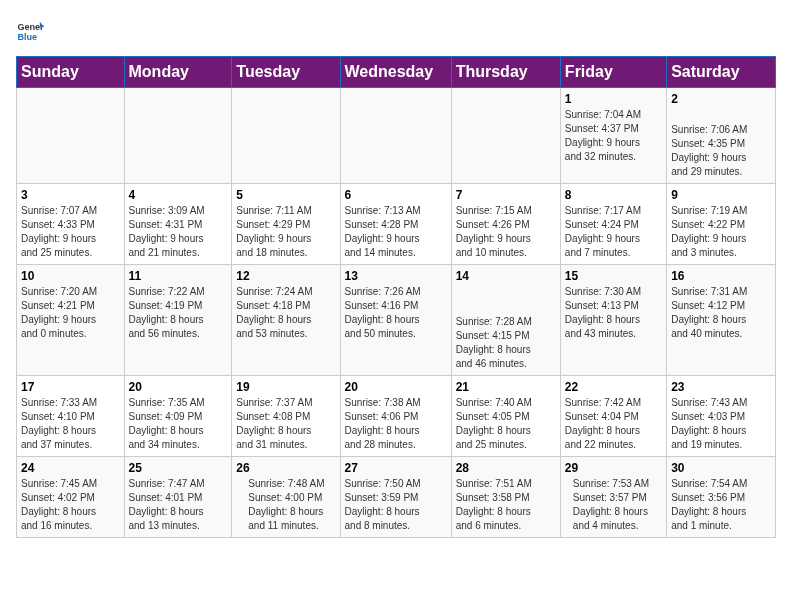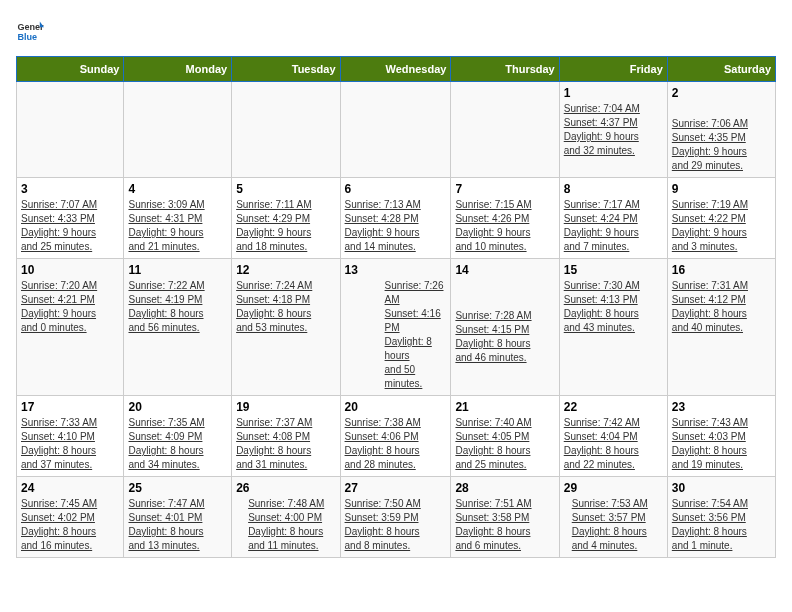--- a/index.html
+++ b/index.html
@@ -36,25 +36,25 @@
     .calendar-subtitle {
       font-size: 15px;
       color: #555;
     }
     table {
       width: 100%;
       border-collapse: collapse;
       font-size: 11px;
     }
     thead tr th {
-      background-color: #4d7c0f;
+      background-color: #701a75;
       color: #fff;
       padding: 6px 4px;
-      text-align: right;
-      font-size: 11px;
+      text-align: left;
+      font-size: 16px;
       border: 1px solid #1a6fc4;
     }
     tbody tr td {
       border: 1px solid #ccc;
       vertical-align: top;
       padding: 4px;
       width: 113px;
       min-height: 80px;
       background: #fff;
     }
@@ -64,21 +64,20 @@
     .day-num {
       font-weight: bold;
       font-size: 12px;
       margin-bottom: 2px;
       display: block;
     }
     .day-info {
       font-size: 10px;
       color: #333;
       line-height: 1.4;
-      text-decoration: underline;
     }
     td.empty {
       background: #f5f5f5;
     }
   </style>
 </head>
 <body>
 
 <div class="header-section">
   <div class="logo">
@@ -196,21 +195,21 @@
         </td>
         <td>
           <span class="day-num">12</span>
           <div class="day-info" style="white-space: pre-line;">Sunrise: 7:24 AM
 Sunset: 4:18 PM
 Daylight: 8 hours
 and 53 minutes.</div>
         </td>
         <td>
           <span class="day-num">13</span>
-          <div class="day-info" style="white-space: pre-line; margin-left: 40px;">Sunrise: 7:26 AM
+          <div class="day-info" style="white-space: pre-line;">Sunrise: 7:26 AM
 Sunset: 4:16 PM
 Daylight: 8 hours
 and 50 minutes.</div>
         </td>
         <td>
           <span class="day-num">14</span>
           <div class="day-info" style="white-space: pre-line; margin-top: 32px;">Sunrise: 7:28 AM
 Sunset: 4:15 PM
 Daylight: 8 hours
 and 46 minutes.</div>

